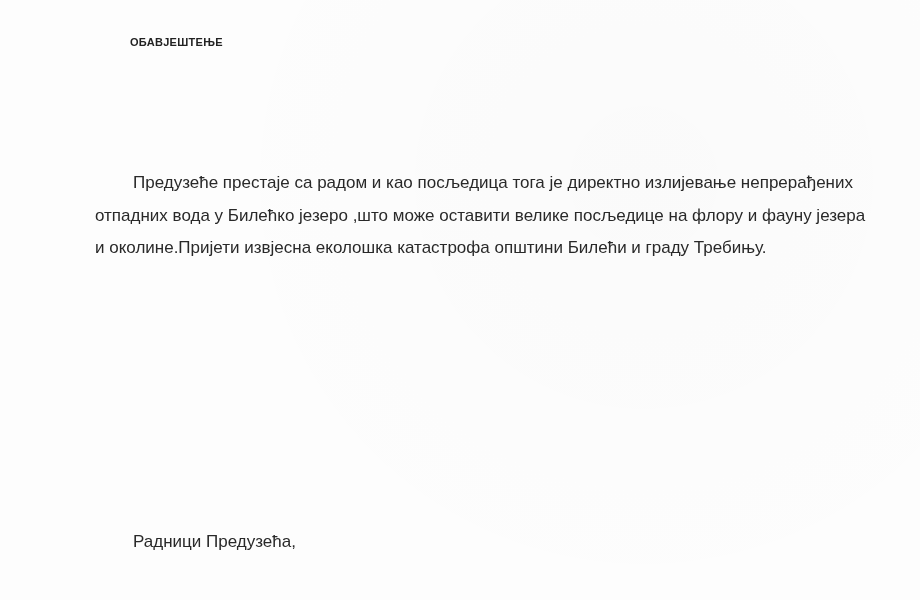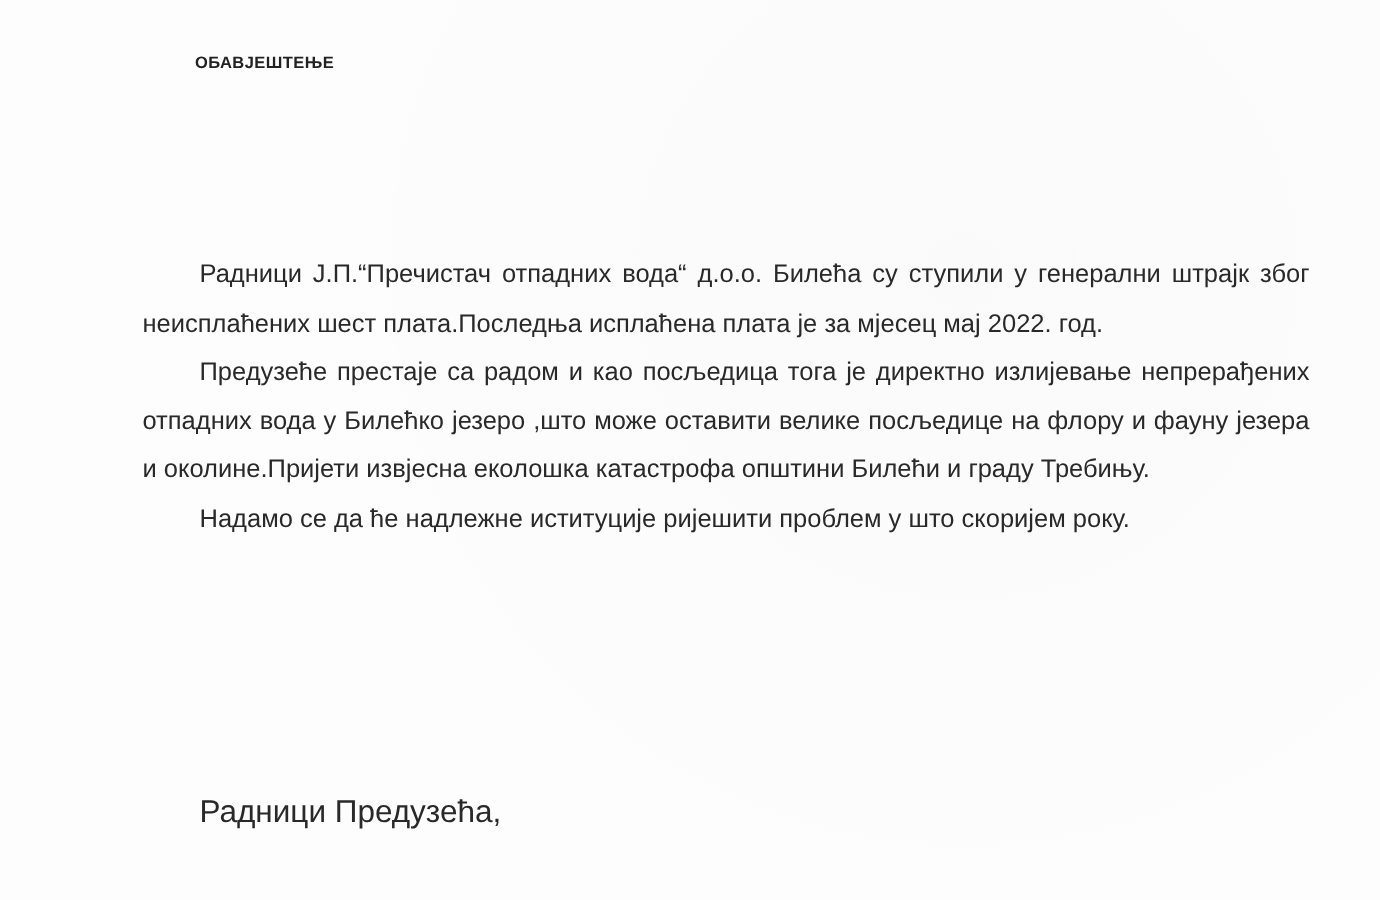--- a/index.html
+++ b/index.html
@@ -45,38 +45,36 @@
     text-indent: 38px;
     text-align: justify;
   }
   .doc-body p:last-child {
     text-align: left;
   }
   .signature {
     position: absolute;
     left: 133px;
     top: 524px;
-    font-size: 21px;
+    font-size: 17px;
     line-height: 35px;
     color: #292929;
   }
   .signature div {
     margin: 0;
   }
 </style>
 </head>
 <body>
 
 <div class="page">
 
   <div class="doc-title">ОБАВЈЕШТЕЊЕ</div>
 
   <div class="doc-body">
-    <p>Радници Ј.П.“Пречистач отпадних вода“ д.о.о. Билећа  су ступили у генерални штрајк због неисплаћених  шест плата.Последња исплаћена плата је за мјесец мај 2022. год.</p>
     <p>Предузеће престаје са радом и као посљедица тога је директно излијевање непрерађених отпадних вода  у Билећко језеро ,што може оставити велике посљедице на флору и фауну језера и околине.Пријети извјесна еколошка катастрофа општини Билећи и граду Требињу.</p>
-    <p>Надамо се да ће надлежне иституције ријешити проблем у што скоријем року.</p>
   </div>
 
   <div class="signature">
     <div>Радници  Предузећа,</div>
   </div>
 
 </div>
 
 </body></html>

